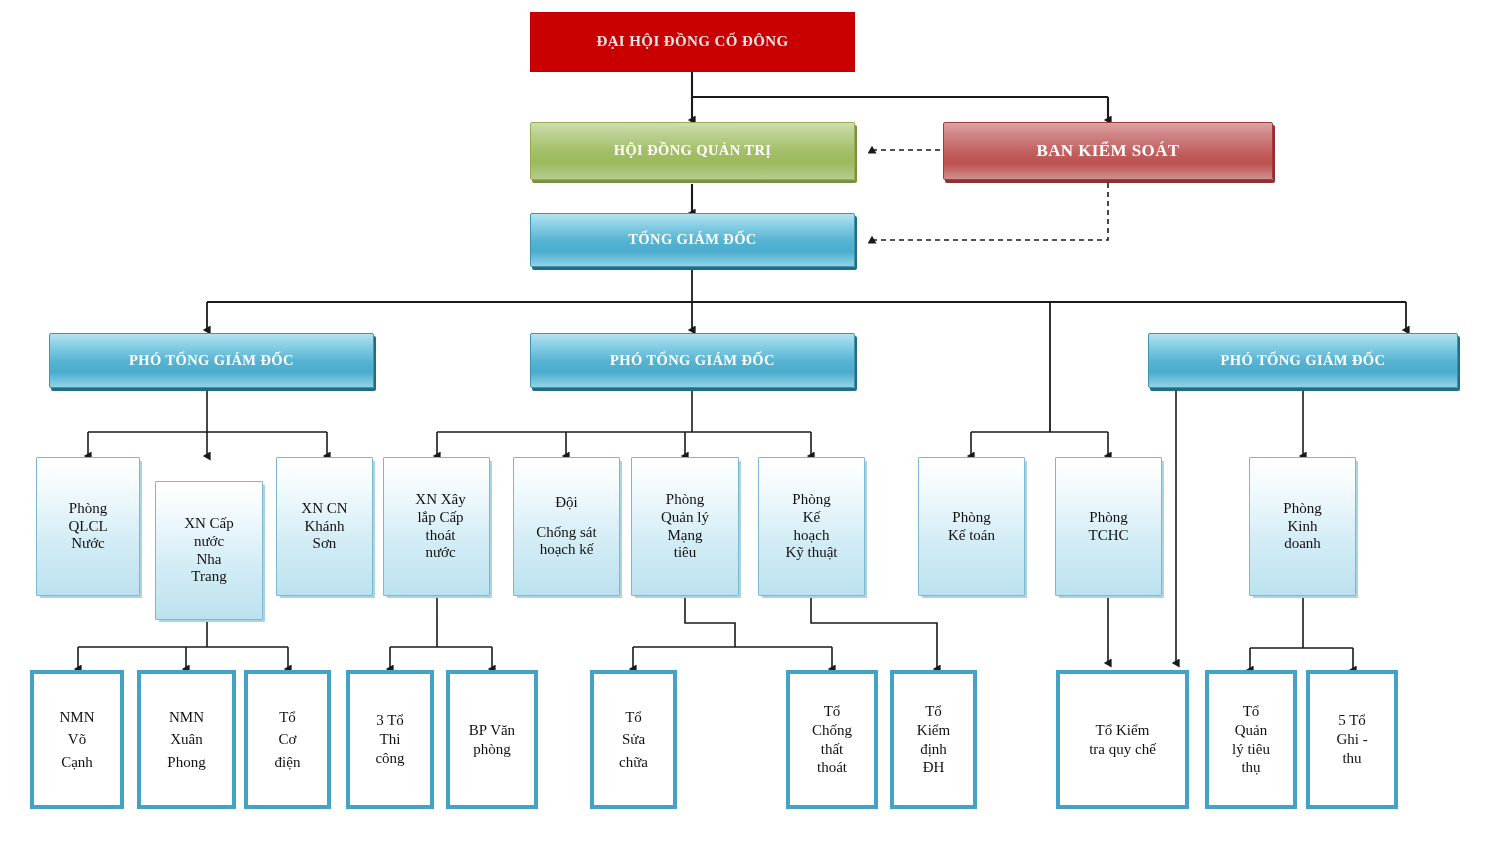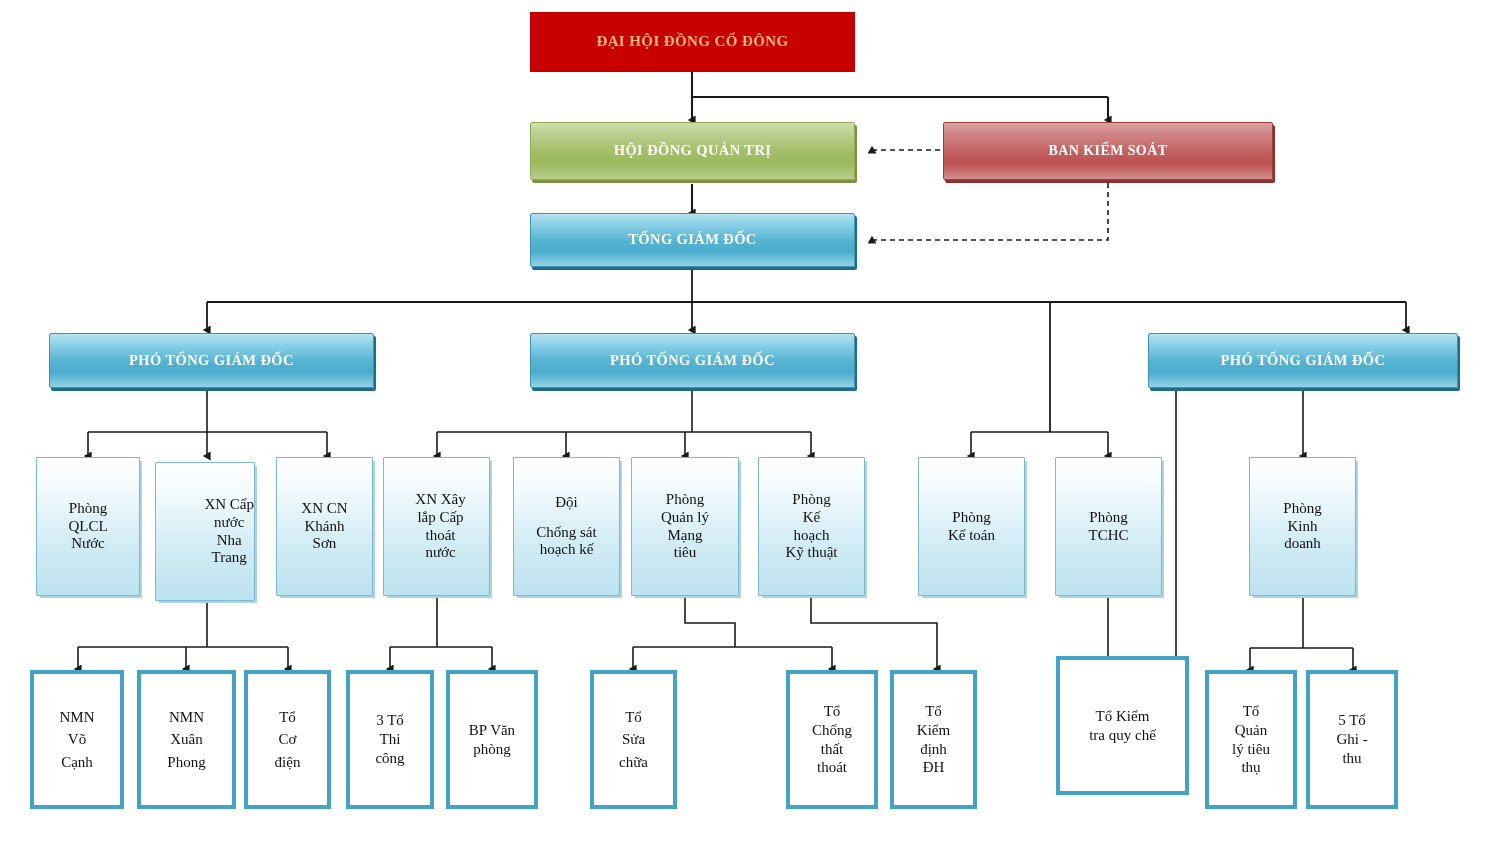--- a/index.html
+++ b/index.html
@@ -5,29 +5,29 @@
   html,body{margin:0;padding:0;background:#ffffff;}
   body{width:1500px;height:854px;font-family:"Liberation Serif","DejaVu Serif",serif;}
   #chart{position:relative;width:1500px;height:854px;overflow:hidden;background:#fff;}
   svg#wires{position:absolute;left:0;top:0;width:1500px;height:854px;pointer-events:none;}
 
   .node{position:absolute;box-sizing:border-box;display:flex;align-items:center;
         justify-content:center;text-align:center;z-index:3;}
   .node span{display:block;line-height:1.18;}
 
   
-  .n-top{background:#c80000;color:#fdba74;font-weight:bold;letter-spacing:.4px;
+  .n-top{background:#c80000;color:#e5e5e5;font-weight:bold;letter-spacing:.4px;
          font-size:15px;border:1px solid #c00000;}
 
   
   .n-green{color:#ffffff;font-weight:bold;font-size:14.5px;letter-spacing:.4px;
            border:1px solid #94ad52;border-radius:2px;
            background:linear-gradient(to bottom,#cfdfae 0%,#bcd194 18%,#a2be66 52%,#9cba5c 70%,#b6cd8c 100%);
            box-shadow:2px 3px 0 0 #7a9140;}
-  .n-red{color:#ffffff;font-weight:bold;font-size:14px;letter-spacing:.4px;
+  .n-red{color:#ffffff;font-weight:bold;font-size:17px;letter-spacing:.4px;
          border:1px solid #a33b3b;border-radius:2px;
          background:linear-gradient(to bottom,#dba3a3 0%,#cf8585 20%,#c25d5d 55%,#bc5050 72%,#d08f8f 100%);
          box-shadow:2px 3px 0 0 #8f3030;}
   .n-blue{color:#ffffff;font-weight:bold;font-size:14.5px;letter-spacing:.4px;
           border:1px solid #3e93ae;border-radius:2px;
           background:linear-gradient(to bottom,#b6e2f0 0%,#8ed2e8 18%,#56b3d2 52%,#4aaccd 72%,#92d3e7 100%);
           box-shadow:2px 3px 0 0 #1d6e86;}
 
   
   .n-dept{color:#111111;font-size:15px;border:1px solid #7cb8cf;border-radius:1px;
@@ -156,21 +156,21 @@
   </div>
 
   <div class="node n-dept" style="left:36px;top:457px;width:104px;height:139px;">
     <div>
       <span>Phòng</span>
       <span>QLCL</span>
       <span>Nước</span>
     </div>
   </div>
 
-  <div class="node n-dept" style="left:155px;top:462px;width:100px;height:139px;justify-content:flex-end;">
+  <div class="node n-dept" style="left:155px;top:481px;width:108px;height:139px;">
     <div>
       <span>XN Cấp</span>
       <span>nước</span>
       <span>Nha</span>
       <span>Trang</span>
     </div>
   </div>
 
   <div class="node n-dept" style="left:276px;top:457px;width:97px;height:139px;">
     <div>
@@ -295,21 +295,21 @@
 
   <div class="node n-leaf tight" style="left:890px;top:670px;width:87px;height:139px;">
     <div>
       <span>Tổ</span>
       <span>Kiểm</span>
       <span>định</span>
       <span>ĐH</span>
     </div>
   </div>
 
-  <div class="node n-leaf tight" style="left:1056px;top:656px;width:133px;height:139px;">
+  <div class="node n-leaf tight" style="left:1056px;top:670px;width:133px;height:139px;">
     <div>
       <span>Tổ Kiểm</span>
       <span>tra quy chế</span>
     </div>
   </div>
 
   <div class="node n-leaf tight" style="left:1205px;top:670px;width:92px;height:139px;">
     <div>
       <span>Tổ</span>
       <span>Quản</span>

